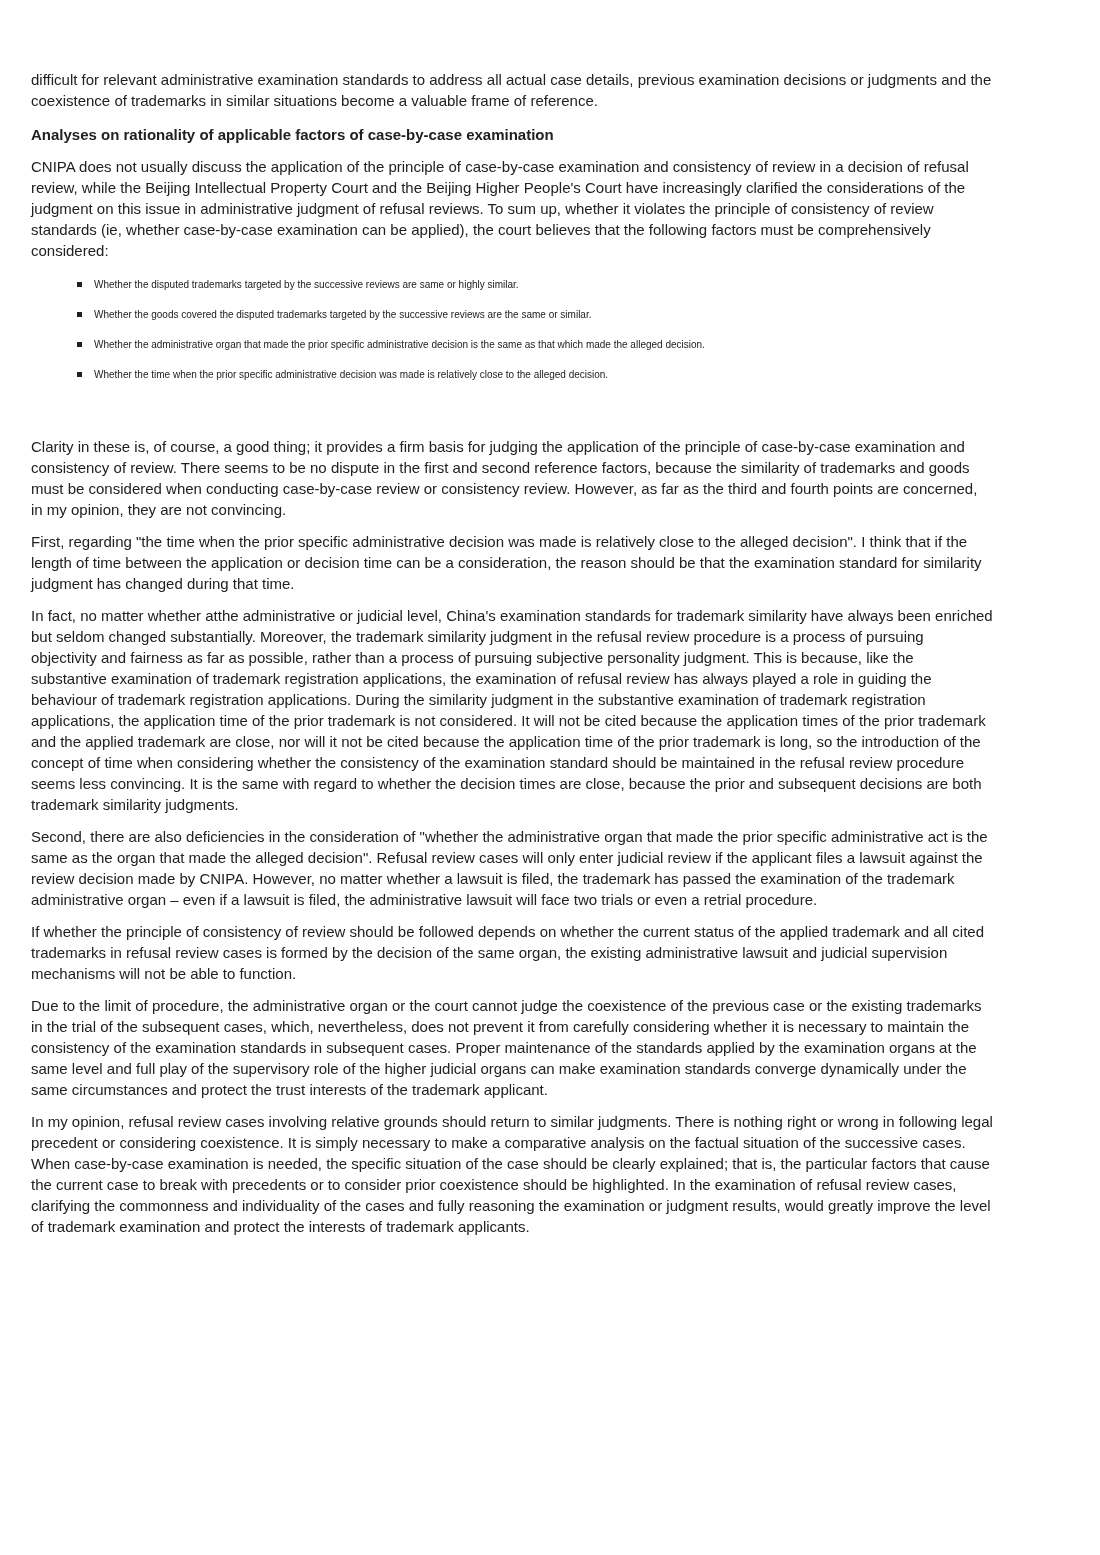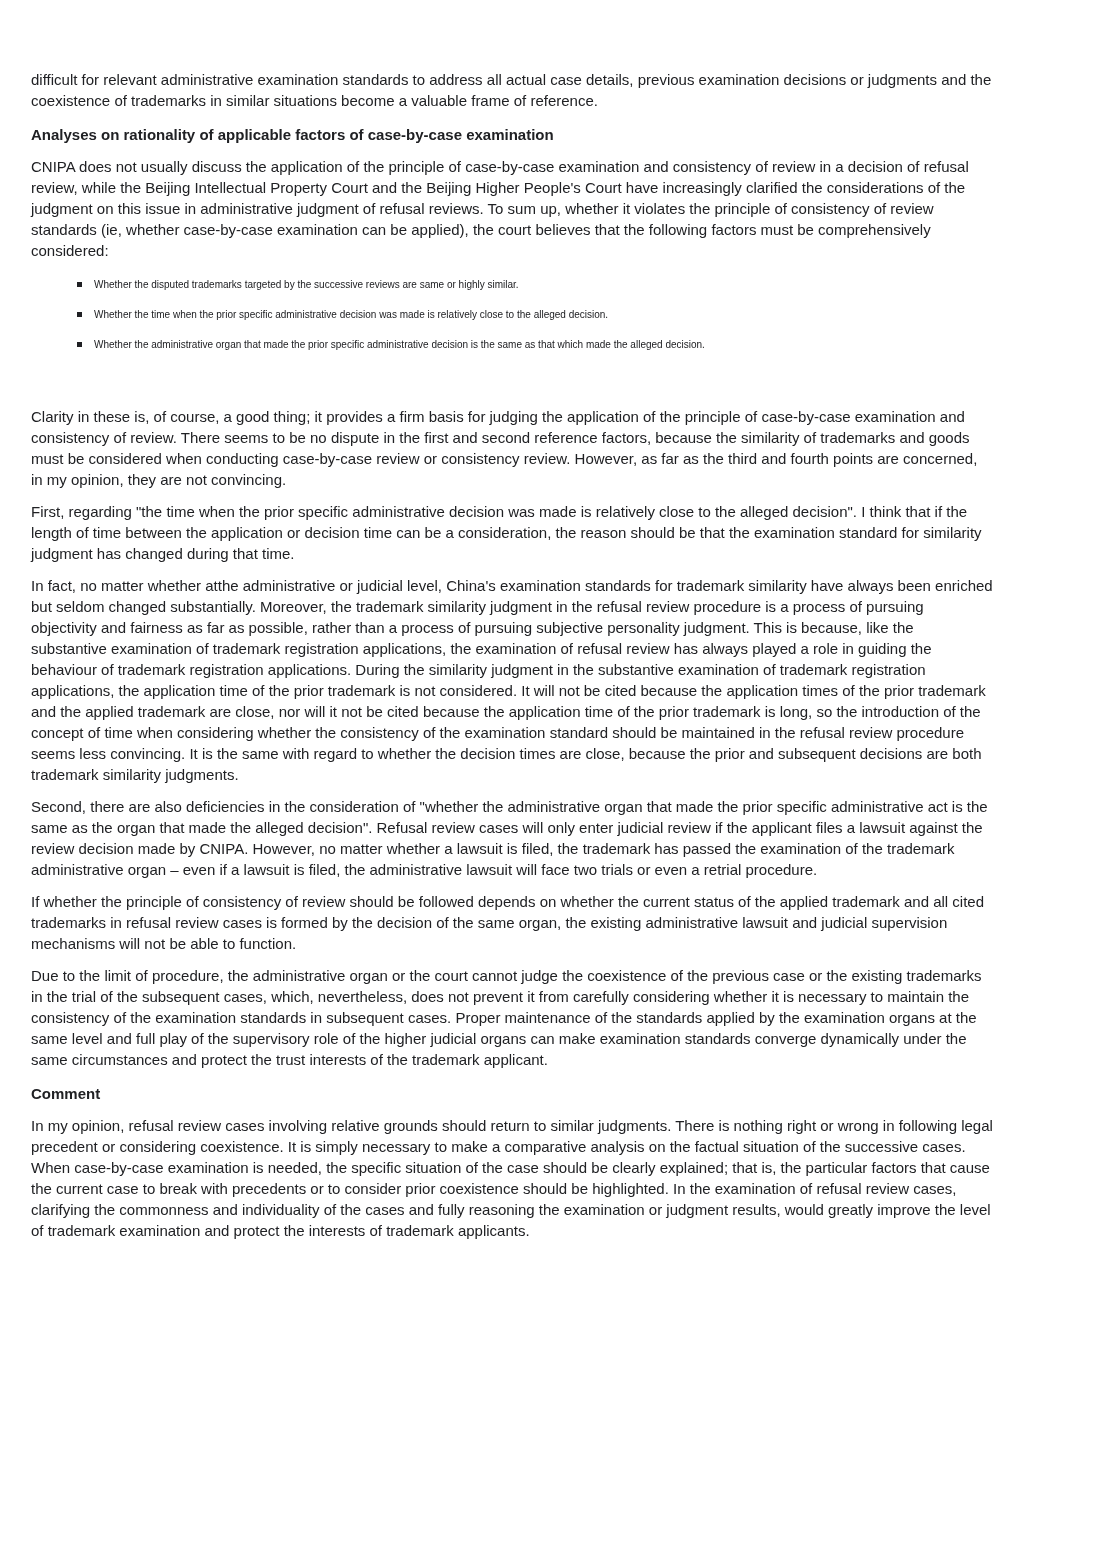--- a/index.html
+++ b/index.html
@@ -65,33 +65,33 @@
 <main class="page">
 
   <p class="body-text">difficult for relevant administrative examination standards to address all actual case details, previous examination decisions or judgments and the coexistence of trademarks in similar situations become a valuable frame of reference.</p>
 
   <h2 class="heading">Analyses on rationality of applicable factors of case-by-case examination</h2>
 
   <p class="body-text">CNIPA does not usually discuss the application of the principle of case-by-case examination and consistency of review in a decision of refusal review, while the Beijing Intellectual Property Court and the Beijing Higher People's Court have increasingly clarified the considerations of the judgment on this issue in administrative judgment of refusal reviews. To sum up, whether it violates the principle of consistency of review standards (ie, whether case-by-case examination can be applied), the court believes that the following factors must be comprehensively considered:</p>
 
   <ul class="bullets">
     <li>Whether the disputed trademarks targeted by the successive reviews are same or highly similar.</li>
+    <li>Whether the goods covered the disputed trademarks targeted by the successive reviews are the same or similar.</li>
+    <li>Whether the administrative organ that made the prior specific administrative decision is the same as that which made the alleged decision.</li>
     <li>Whether the time when the prior specific administrative decision was made is relatively close to the alleged decision.</li>
-    <li>Whether the administrative organ that made the prior specific administrative decision is the same as that which made the alleged decision.</li>
   </ul>
 
   <p class="body-text">Clarity in these is, of course, a good thing; it provides a firm basis for judging the application of the principle of case-by-case examination and consistency of review. There seems to be no dispute in the first and second reference factors, because the similarity of trademarks and goods must be considered when conducting case-by-case review or consistency review. However, as far as the third and fourth points are concerned, in my opinion, they are not convincing.</p>
 
   <p class="body-text">First, regarding "the time when the prior specific administrative decision was made is relatively close to the alleged decision". I think that if the length of time between the application or decision time can be a consideration, the reason should be that the examination standard for similarity judgment has changed during that time.</p>
 
   <p class="body-text">In fact, no matter whether atthe administrative or judicial level, China's examination standards for trademark similarity have always been enriched but seldom changed substantially. Moreover, the trademark similarity judgment in the refusal review procedure is a process of pursuing objectivity and fairness as far as possible, rather than a process of pursuing subjective personality judgment. This is because, like the substantive examination of trademark registration applications, the examination of refusal review has always played a role in guiding the behaviour of trademark registration applications. During the similarity judgment in the substantive examination of trademark registration applications, the application time of the prior trademark is not considered. It will not be cited because the application times of the prior trademark and the applied trademark are close, nor will it not be cited because the application time of the prior trademark is long, so the introduction of the concept of time when considering whether the consistency of the examination standard should be maintained in the refusal review procedure seems less convincing. It is the same with regard to whether the decision times are close, because the prior and subsequent decisions are both trademark similarity judgments.</p>
 
   <p class="body-text">Second, there are also deficiencies in the consideration of "whether the administrative organ that made the prior specific administrative act is the same as the organ that made the alleged decision". Refusal review cases will only enter judicial review if the applicant files a lawsuit against the review decision made by CNIPA. However, no matter whether a lawsuit is filed, the trademark has passed the examination of the trademark administrative organ – even if a lawsuit is filed, the administrative lawsuit will face two trials or even a retrial procedure.</p>
 
   <p class="body-text">If whether the principle of consistency of review should be followed depends on whether the current status of the applied trademark and all cited trademarks in refusal review cases is formed by the decision of the same organ, the existing administrative lawsuit and judicial supervision mechanisms will not be able to function.</p>
 
   <p class="body-text">Due to the limit of procedure, the administrative organ or the court cannot judge the coexistence of the previous case or the existing trademarks in the trial of the subsequent cases, which, nevertheless, does not prevent it from carefully considering whether it is necessary to maintain the consistency of the examination standards in subsequent cases. Proper maintenance of the standards applied by the examination organs at the same level and full play of the supervisory role of the higher judicial organs can make examination standards converge dynamically under the same circumstances and protect the trust interests of the trademark applicant.</p>
 
-  <h2 class="heading">Comment</h2>
 
   <p class="body-text">In my opinion, refusal review cases involving relative grounds should return to similar judgments. There is nothing right or wrong in following legal precedent or considering coexistence. It is simply necessary to make a comparative analysis on the factual situation of the successive cases. When case-by-case examination is needed, the specific situation of the case should be clearly explained; that is, the particular factors that cause the current case to break with precedents or to consider prior coexistence should be highlighted. In the examination of refusal review cases, clarifying the commonness and individuality of the cases and fully reasoning the examination or judgment results, would greatly improve the level of trademark examination and protect the interests of trademark applicants.</p>
 
 </main>
 
 </body></html>

